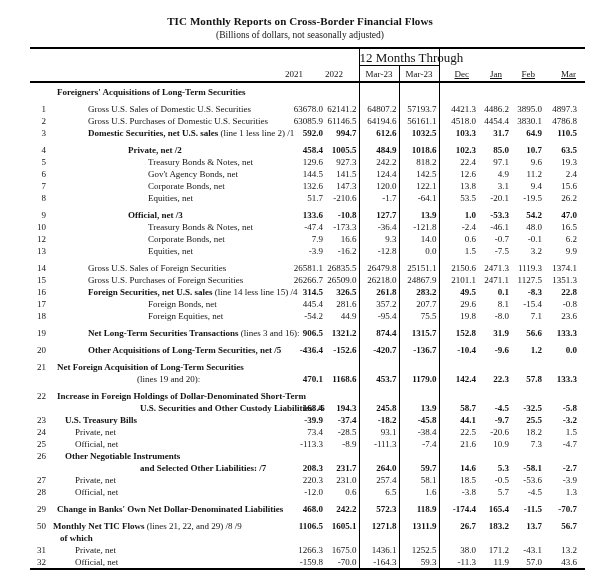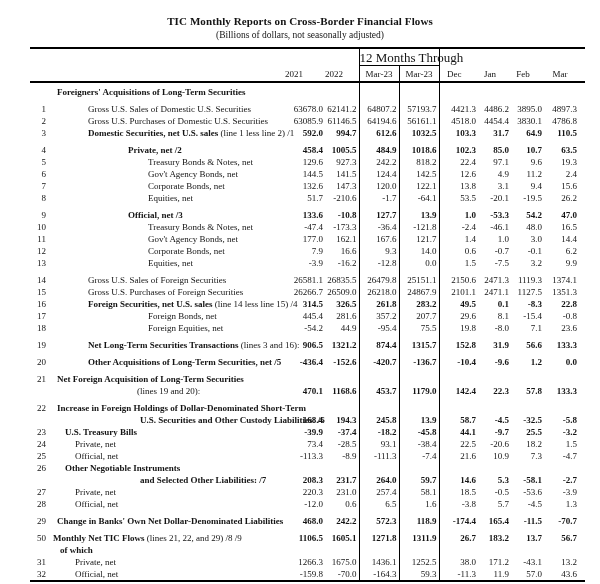--- a/index.html
+++ b/index.html
@@ -7,21 +7,21 @@
   .title{text-align:center;font-weight:bold;font-size:11px;padding-top:15px;letter-spacing:.1px;}
   .subtitle{text-align:center;font-size:9.5px;margin-top:3px;}
   table{border-collapse:collapse;table-layout:fixed;margin:7px 0 0 30px;width:555px;font-size:9px;}
   td{padding:0;height:12px;line-height:11px;white-space:nowrap;overflow:visible;vertical-align:bottom;}
   
   tr.rowA td{border-top:2px solid #000;height:16px;vertical-align:middle;}
   td.box{border-left:1px solid #000;border-right:1px solid #000;border-bottom:1px solid #000;text-align:left;font-size:13px;}
   tr.rowB td{border-bottom:2px solid #000;height:14px;padding-bottom:1px;}
   .yr{padding-right:2px;}
   .mar{text-align:center;}
-  .mon{text-align:center;padding-right:9px;}
+  .mon{text-align:right;padding-right:9px;text-decoration:underline;}
   
   .num{text-align:right;padding-right:6px;}
   .val{text-align:right;padding-right:2px;}
   td.c8{padding-right:8px;}
   .vl{border-left:1px solid #000;}
   .vr{border-right:1px solid #000;}
   .bold{font-weight:bold;}
   tr.section td{height:15px;}
   tr.sp td{height:5px;}
   tbody tr:last-child td{border-bottom:2px solid #000;}
@@ -233,32 +233,20 @@
           <td class="val c1">-47.4</td>
           <td class="val c2">-173.3</td>
           <td class="val c3 vl">-36.4</td>
           <td class="val c4 vl vr">-121.8</td>
           <td class="val c5">-2.4</td>
           <td class="val c6">-46.1</td>
           <td class="val c7">48.0</td>
           <td class="val c8">16.5</td>
         </tr>
         <tr>
-          <td class="num">11</td>
-          <td class="lbl ind-f"><span>Gov't Agency Bonds, net</span></td>
-          <td class="val c1">177.0</td>
-          <td class="val c2">162.1</td>
-          <td class="val c3 vl">167.6</td>
-          <td class="val c4 vl vr">121.7</td>
-          <td class="val c5">1.4</td>
-          <td class="val c6">1.0</td>
-          <td class="val c7">3.0</td>
-          <td class="val c8">14.4</td>
-        </tr>
-        <tr>
           <td class="num">12</td>
           <td class="lbl ind-f"><span>Corporate Bonds, net</span></td>
           <td class="val c1">7.9</td>
           <td class="val c2">16.6</td>
           <td class="val c3 vl">9.3</td>
           <td class="val c4 vl vr">14.0</td>
           <td class="val c5">0.6</td>
           <td class="val c6">-0.7</td>
           <td class="val c7">-0.1</td>
           <td class="val c8">6.2</td>

